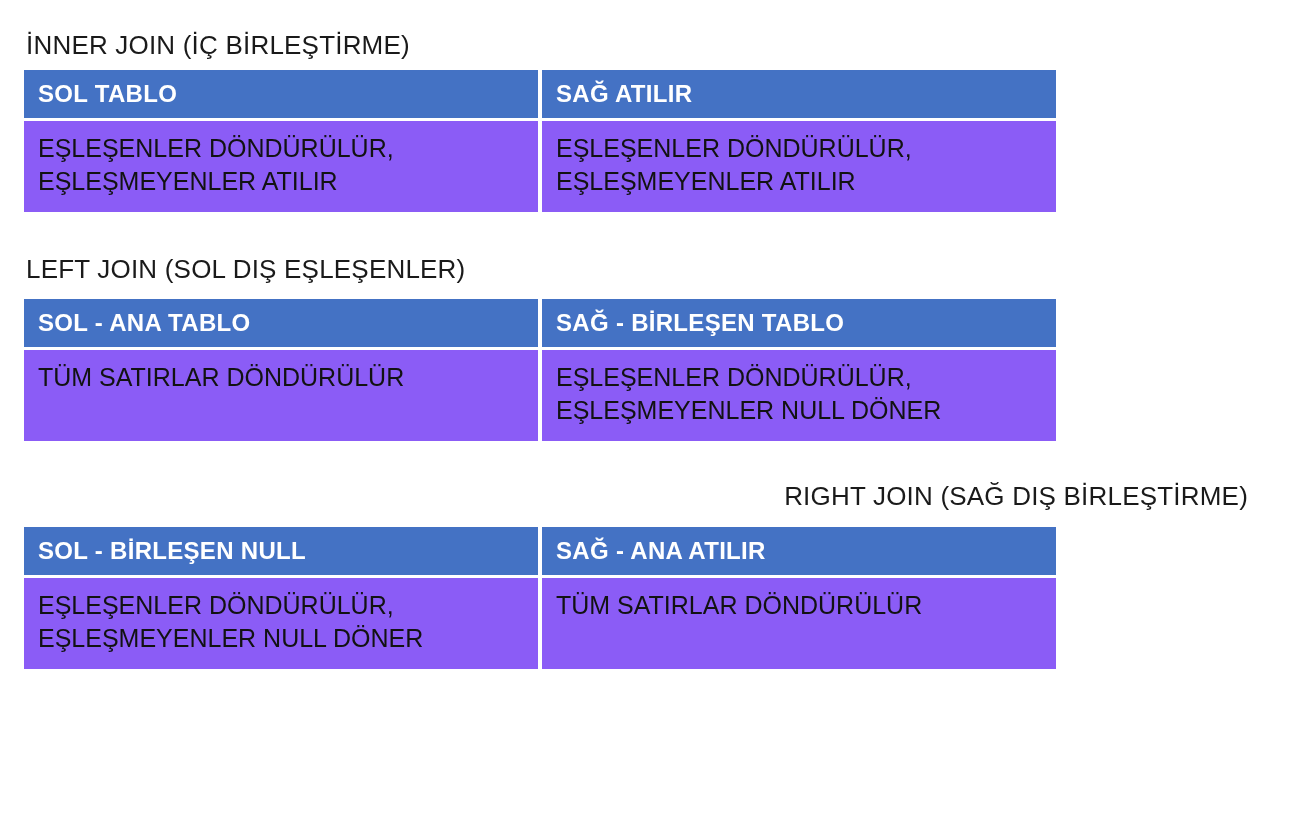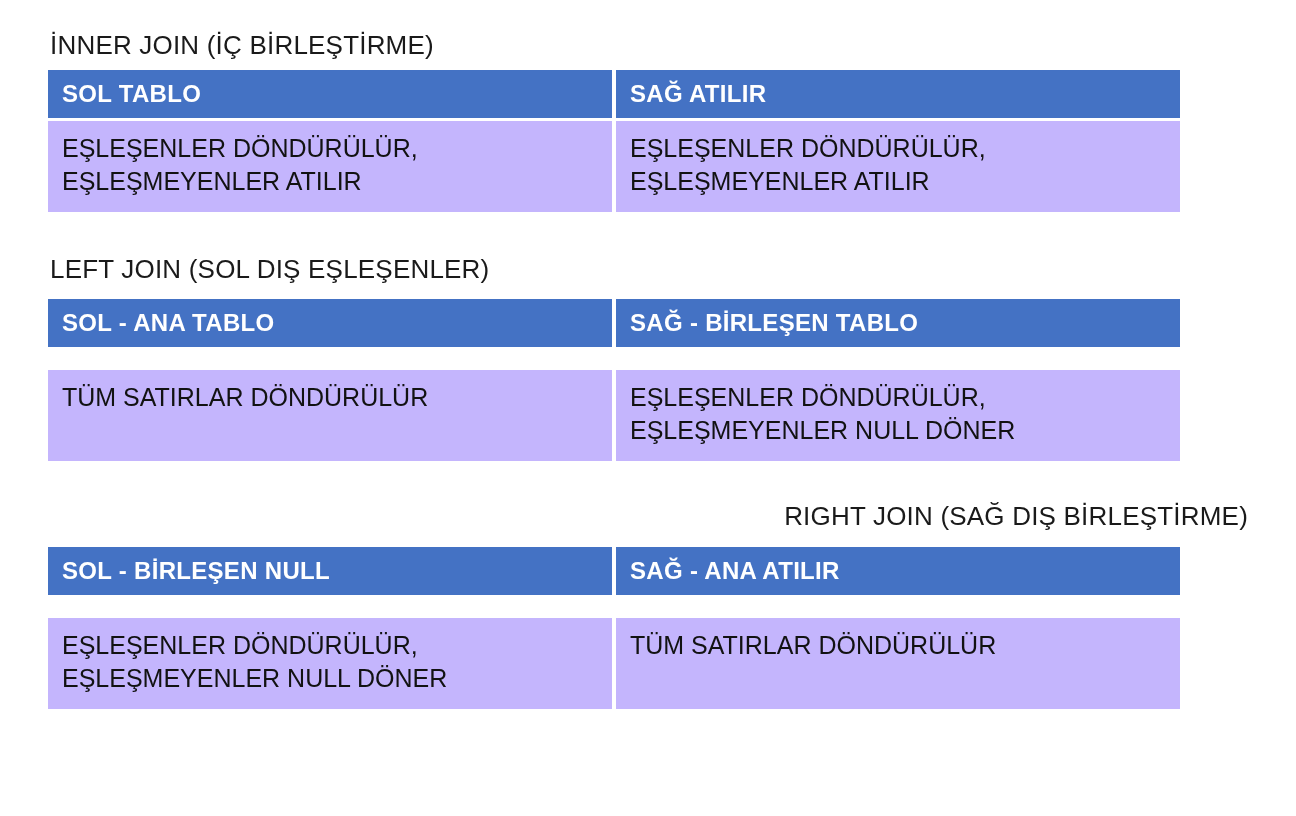--- a/index.html
+++ b/index.html
@@ -12,35 +12,35 @@
     background: #ffffff;
     font-family: "Liberation Sans", sans-serif;
     color: #111111;
     overflow: hidden;
   }
   .page {
     position: relative;
     width: 1296px;
     height: 816px;
     box-sizing: border-box;
-    padding: 28px 48px 0 48px;
+    padding: 28px 48px 0 24px;
   }
   .section {
     margin-bottom: 34px;
   }
   .section-title {
     font-size: 26px;
     font-weight: 400;
     letter-spacing: 0.2px;
     color: #1a1a1a;
     margin: 0 0 9px 2px;
     line-height: 1.2;
   }
   .join-table {
-    width: 1132px;
+    width: 1032px;
     display: flex;
     flex-direction: column;
     gap: 3px;
     border-radius: 17px;
   }
   .row {
     display: flex;
     gap: 4px;
   }
   .cell {
@@ -50,38 +50,38 @@
   .head-cell {
     background: #4472c4;
     color: #ffffff;
     font-size: 24px;
     font-weight: bold;
     letter-spacing: 0.3px;
     padding: 9px 0 9px 14px;
     line-height: 1.25;
   }
   .body-cell {
-    background: #c4b5fd;
+    background: #8b5cf6;
     color: #121212;
     font-size: 25px;
     font-weight: 400;
     padding: 11px 0 14px 14px;
     line-height: 1.32;
     min-height: 78px;
   }
   .body-cell .line {
     display: block;
     white-space: nowrap;
   }
   
   .section.s1 { margin-top: 2px; margin-bottom: 42px; }
   .section.s2 { margin-bottom: 40px; }
   .section.s2 .section-title { margin-bottom: 14px; }
   .section.s3 .section-title { margin-bottom: 14px; text-align: right; }
-  .section.s2 .body-cell, .section.s3 .body-cell { min-height: 86px; margin-top: 20px; }
+  .section.s2 .body-cell, .section.s3 .body-cell { min-height: 86px; }
 </style>
 </head>
 <body>
 
 <div class="page">
 
   <div class="section s1">
     <h2 class="section-title">İNNER JOIN (İÇ BİRLEŞTİRME)</h2>
     <div class="join-table">
       <div class="row">

